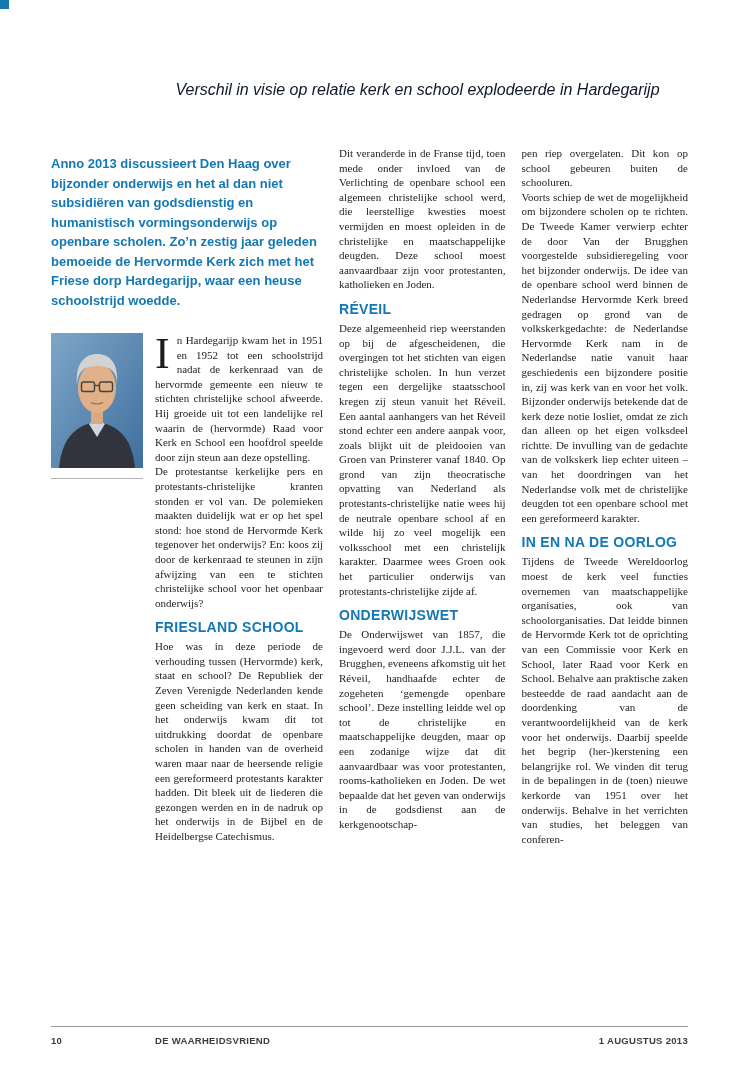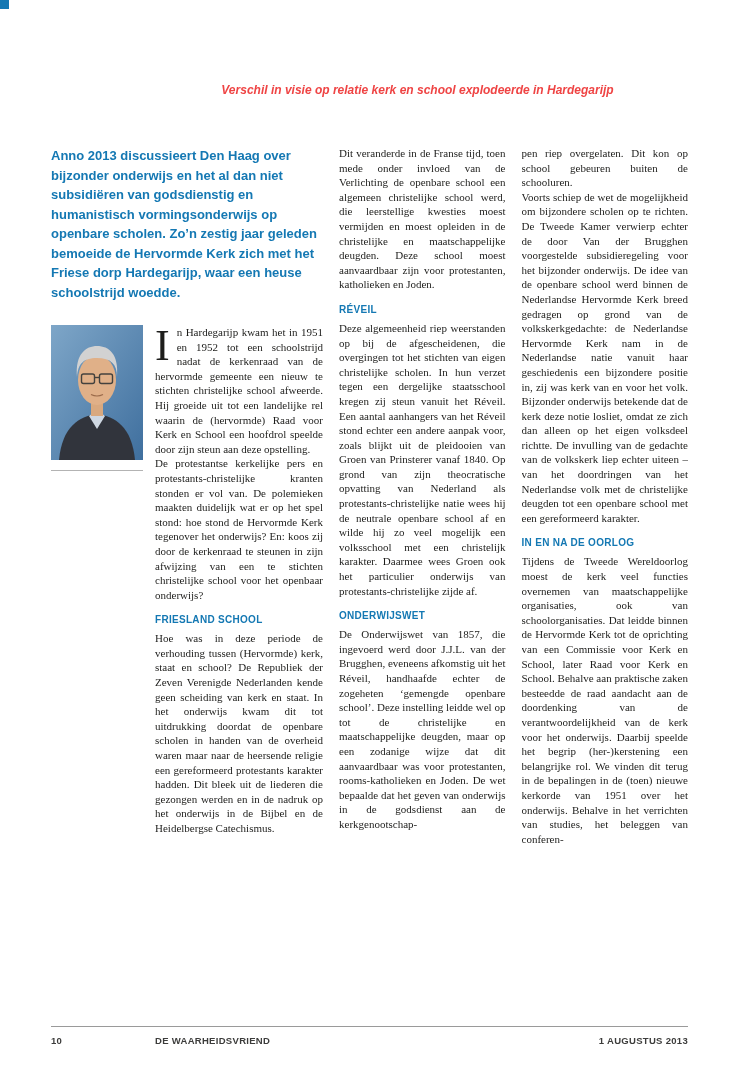--- a/index.html
+++ b/index.html
@@ -9,24 +9,24 @@
     font-family:"Liberation Serif", serif;
     color:#1d1d1b;
     position:relative;
     overflow:hidden;
   }
   .corner-mark { position:absolute; top:0; left:0; width:9px; height:9px; background:#1478b3; }
   .content { position:absolute; left:51px; right:50px; top:0; }
 
   .header { margin-left:96px; margin-top:80px; text-align:center; }
   .kicker {
-    color:#ef4444;
+    color:#0f172a;
     font-family:"Liberation Sans", sans-serif;
-    font-style:italic; font-weight:bold;
-    font-size:12px; line-height:20px;
+    font-style:italic; font-weight:normal;
+    font-size:16px; line-height:20px;
   }
   .title-wrap { margin-top:10px; }
   .title {
     display:inline-block;
     font-family:"Liberation Sans", sans-serif;
     font-weight:bold;
     font-size:44px; line-height:52px;
     letter-spacing:-0.5px;
     color:#101010;
     white-space:nowrap;
@@ -35,20 +35,21 @@
   }
 
   .main { display:flex; column-gap:16px; margin-top:46px; height:782px; overflow:hidden; }
   .left-group { width:272px; flex:none; display:flex; flex-direction:column; }
   .intro {
     color:#1478b3;
     font-family:"Liberation Sans", sans-serif;
     font-weight:bold;
     font-size:13px; line-height:19.5px;
     text-align:left;
+    margin-top:8px;
   }
   .sub-row { display:flex; column-gap:12px; margin-top:23px; flex:1; min-height:0; }
   .photo-strip { width:92px; flex:none; }
   .photo { width:92px; height:135px; overflow:hidden; }
   .photo svg { display:block; }
   .caption {
     font-style:italic; font-size:9.5px; line-height:12px;
     color:#5a5a5a; margin-top:7px;
   }
   .caption-rule { width:92px; height:1px; background:#b3b3b3; margin-top:10px; }
@@ -58,21 +59,21 @@
     font-size:11px; line-height:14.6px;
     text-align:justify;
     overflow:hidden;
     hyphens:auto; -webkit-hyphens:auto;
   }
   .col p { margin:0; }
   .col-heading {
     color:#1478b3;
     font-family:"Liberation Sans", sans-serif;
     font-weight:bold;
-    font-size:10px; line-height:13px;
+    font-size:14px; line-height:13px;
     letter-spacing:0.3px;
     margin:11px 0 5px 0;
     text-align:left;
   }
   .dropcap {
     float:left;
     font-family:"Liberation Serif", serif;
     font-size:44px; line-height:36px;
     padding:3px 7px 0 0;
     color:#1d1d1b;

